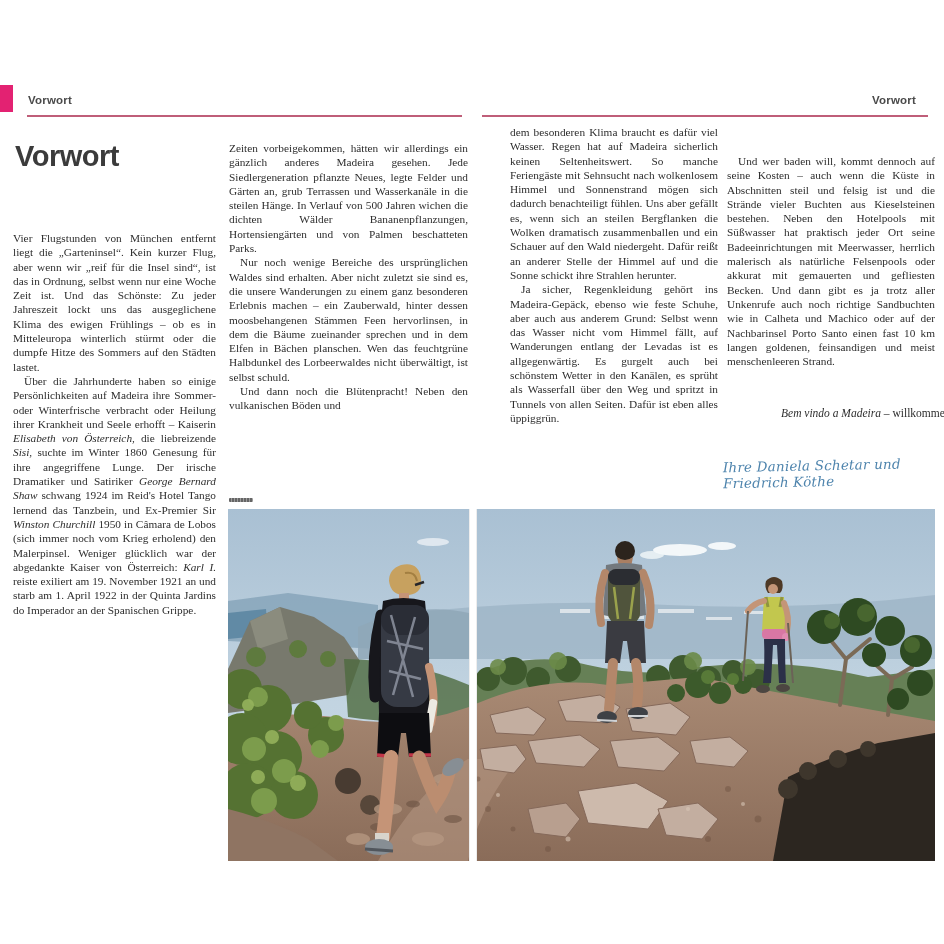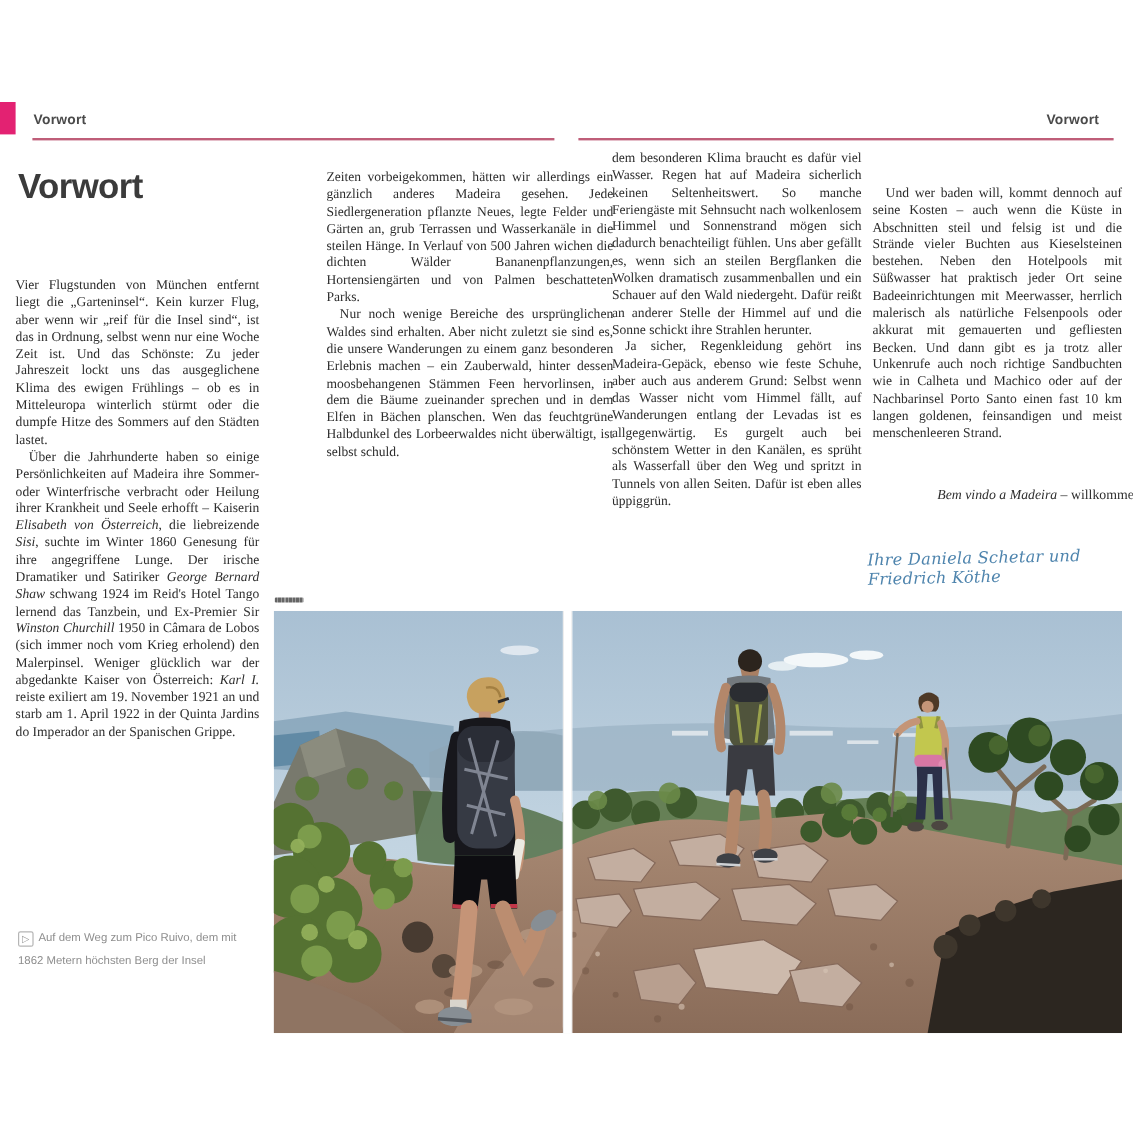--- a/index.html
+++ b/index.html
@@ -15,21 +15,21 @@
   .rule{position:absolute;top:115px;height:2px;}
   .rule-l{left:27px;width:435px;}
   .rule-r{left:482px;width:446px;}
   .title{position:absolute;left:15px;top:140px;margin:0;
          font-family:"Liberation Sans",sans-serif;font-weight:bold;font-size:29px;
          color:#3b3b3b;letter-spacing:-.5px;}
   .col{position:absolute;text-align:justify;font-size:11.3px;line-height:14.3px;}
   .col p{margin:0;}
   .col p.ind{text-indent:11px;}
   .col-l1{left:13px;top:231px;width:203px;}
-  .col-l2{left:229px;top:141px;width:239px;margin-left:43px;}
+  .col-l2{left:229px;top:141px;width:239px;}
   .col-r1{left:510px;top:125px;width:208px;}
   .col-r2{left:727px;top:154px;width:208px;}
   .welcome{position:absolute;left:781px;top:407px;width:196px;font-size:11.5px;}
   .signature{position:absolute;left:723px;top:457px;width:215px;
              font-family:"DejaVu Serif",serif;font-style:italic;font-size:13.5px;
              color:#4e84ad;transform:rotate(-1.2deg);letter-spacing:.2px;}
   .caption{position:absolute;left:15px;top:772px;width:192px;
            font-family:"Liberation Sans",sans-serif;font-size:9.5px;line-height:19px;
            color:#8e8e8e;}
   .cap-icon{display:inline-block;width:11px;height:11px;border:1px solid #b5b5b5;
@@ -58,37 +58,35 @@
   <h1 class="title">Vorwort</h1>
 
   <div class="col col-l1">
     <p>Vier Flugstunden von München entfernt liegt die „Garteninsel“. Kein kurzer Flug, aber wenn wir „reif für die Insel sind“, ist das in Ordnung, selbst wenn nur eine Woche Zeit ist. Und das Schönste: Zu jeder Jahreszeit lockt uns das ausgeglichene Klima des ewigen Frühlings – ob es in Mitteleuropa winterlich stürmt oder die dumpfe Hitze des Sommers auf den Städten lastet.</p>
     <p class="ind">Über die Jahrhunderte haben so einige Persönlichkeiten auf Madeira ihre Sommer- oder Winterfrische verbracht oder Heilung ihrer Krankheit und Seele erhofft – Kaiserin <i>Elisabeth von Österreich</i>, die liebreizende <i>Sisi</i>, suchte im Winter 1860 Genesung für ihre angegriffene Lunge. Der irische Dramatiker und Satiriker <i>George Bernard Shaw</i> schwang 1924 im Reid's Hotel Tango lernend das Tanzbein, und Ex-Premier Sir <i>Winston Churchill</i> 1950 in Câmara de Lobos (sich immer noch vom Krieg erholend) den Malerpinsel. Weniger glücklich war der abgedankte Kaiser von Österreich: <i>Karl I.</i> reiste exiliert am 19. November 1921 an und starb am 1. April 1922 in der Quinta Jardins do Imperador an der Spanischen Grippe.</p>
   </div>
 
   <div class="col col-l2">
     <p>Zeiten vorbeigekommen, hätten wir allerdings ein gänzlich anderes Madeira gesehen. Jede Siedlergeneration pflanzte Neues, legte Felder und Gärten an, grub Terrassen und Wasserkanäle in die steilen Hänge. In Verlauf von 500 Jahren wichen die dichten Wälder Bananenpflanzungen, Hortensiengärten und von Palmen beschatteten Parks.</p>
     <p class="ind">Nur noch wenige Bereiche des ursprünglichen Waldes sind erhalten. Aber nicht zuletzt sie sind es, die unsere Wanderungen zu einem ganz besonderen Erlebnis machen – ein Zauberwald, hinter dessen moosbehangenen Stämmen Feen hervorlinsen, in dem die Bäume zueinander sprechen und in dem Elfen in Bächen planschen. Wen das feuchtgrüne Halbdunkel des Lorbeerwaldes nicht überwältigt, ist selbst schuld.</p>
+    <p class="ind">Und dann noch die Blütenpracht! Neben den vulkanischen Böden und</p>
   </div>
 
   <div class="col col-r1">
     <p>dem besonderen Klima braucht es dafür viel Wasser. Regen hat auf Madeira sicherlich keinen Seltenheitswert. So manche Feriengäste mit Sehnsucht nach wolkenlosem Himmel und Sonnenstrand mögen sich dadurch benachteiligt fühlen. Uns aber gefällt es, wenn sich an steilen Bergflanken die Wolken dramatisch zusammenballen und ein Schauer auf den Wald niedergeht. Dafür reißt an anderer Stelle der Himmel auf und die Sonne schickt ihre Strahlen herunter.</p>
     <p class="ind">Ja sicher, Regenkleidung gehört ins Madeira-Gepäck, ebenso wie feste Schuhe, aber auch aus anderem Grund: Selbst wenn das Wasser nicht vom Himmel fällt, auf Wanderungen entlang der Levadas ist es allgegenwärtig. Es gurgelt auch bei schönstem Wetter in den Kanälen, es sprüht als Wasserfall über den Weg und spritzt in Tunnels von allen Seiten. Dafür ist eben alles üppiggrün.</p>
   </div>
 
   <div class="col col-r2">
     <p class="ind">Und wer baden will, kommt dennoch auf seine Kosten – auch wenn die Küste in Abschnitten steil und felsig ist und die Strände vieler Buchten aus Kieselsteinen bestehen. Neben den Hotelpools mit Süßwasser hat praktisch jeder Ort seine Badeeinrichtungen mit Meerwasser, herrlich malerisch als natürliche Felsenpools oder akkurat mit gemauerten und gefliesten Becken. Und dann gibt es ja trotz aller Unkenrufe auch noch richtige Sandbuchten wie in Calheta und Machico oder auf der Nachbarinsel Porto Santo einen fast 10 km langen goldenen, feinsandigen und meist menschenleeren Strand.</p>
   </div>
 
   <div class="welcome"><i>Bem vindo a Madeira</i> – willkommen!</div>
   <div class="signature">Ihre Daniela Schetar und Friedrich Köthe</div>
 
-  <div class="caption">
-    <span class="cap-icon">▷</span><span>Auf dem Weg zum Pico Ruivo, dem mit 1862 Metern höchsten Berg der Insel</span>
-  </div>
 
   <div class="credit"></div>
 
   <div class="photo">
     <svg width="707" height="352" viewBox="0 0 707 352">
       <defs>
         <linearGradient id="sky" x1="0" y1="0" x2="0" y2="1">
           <stop offset="0" stop-color="#a9c0d3"></stop>
             <stop offset=".55" stop-color="#c2d4e1"></stop>
             <stop offset="1" stop-color="#ccdae4"></stop>

